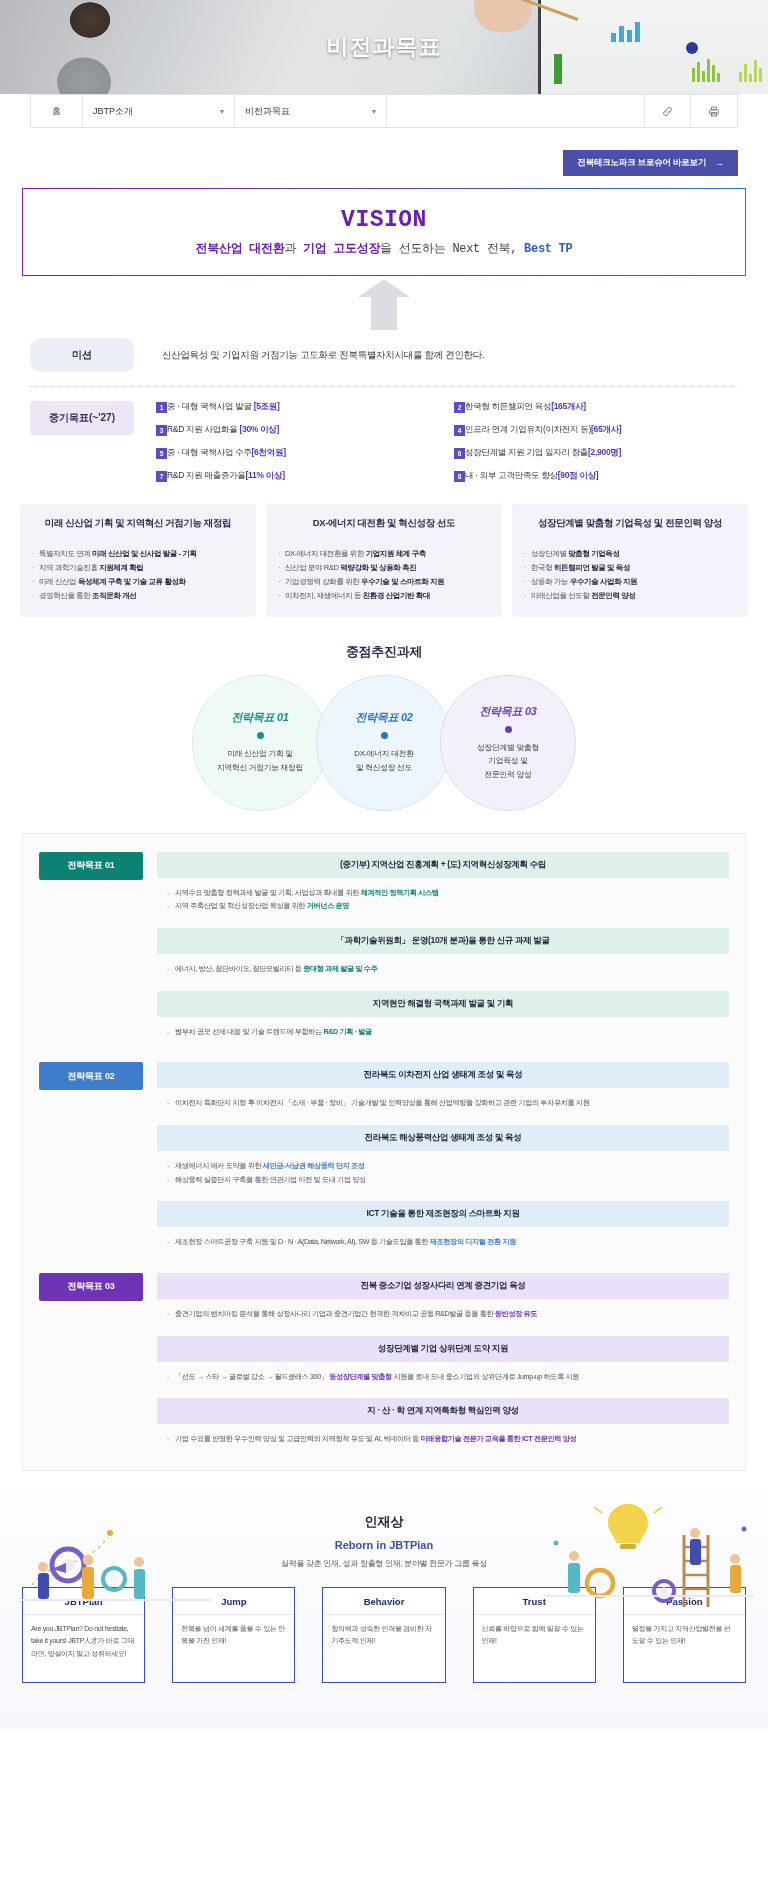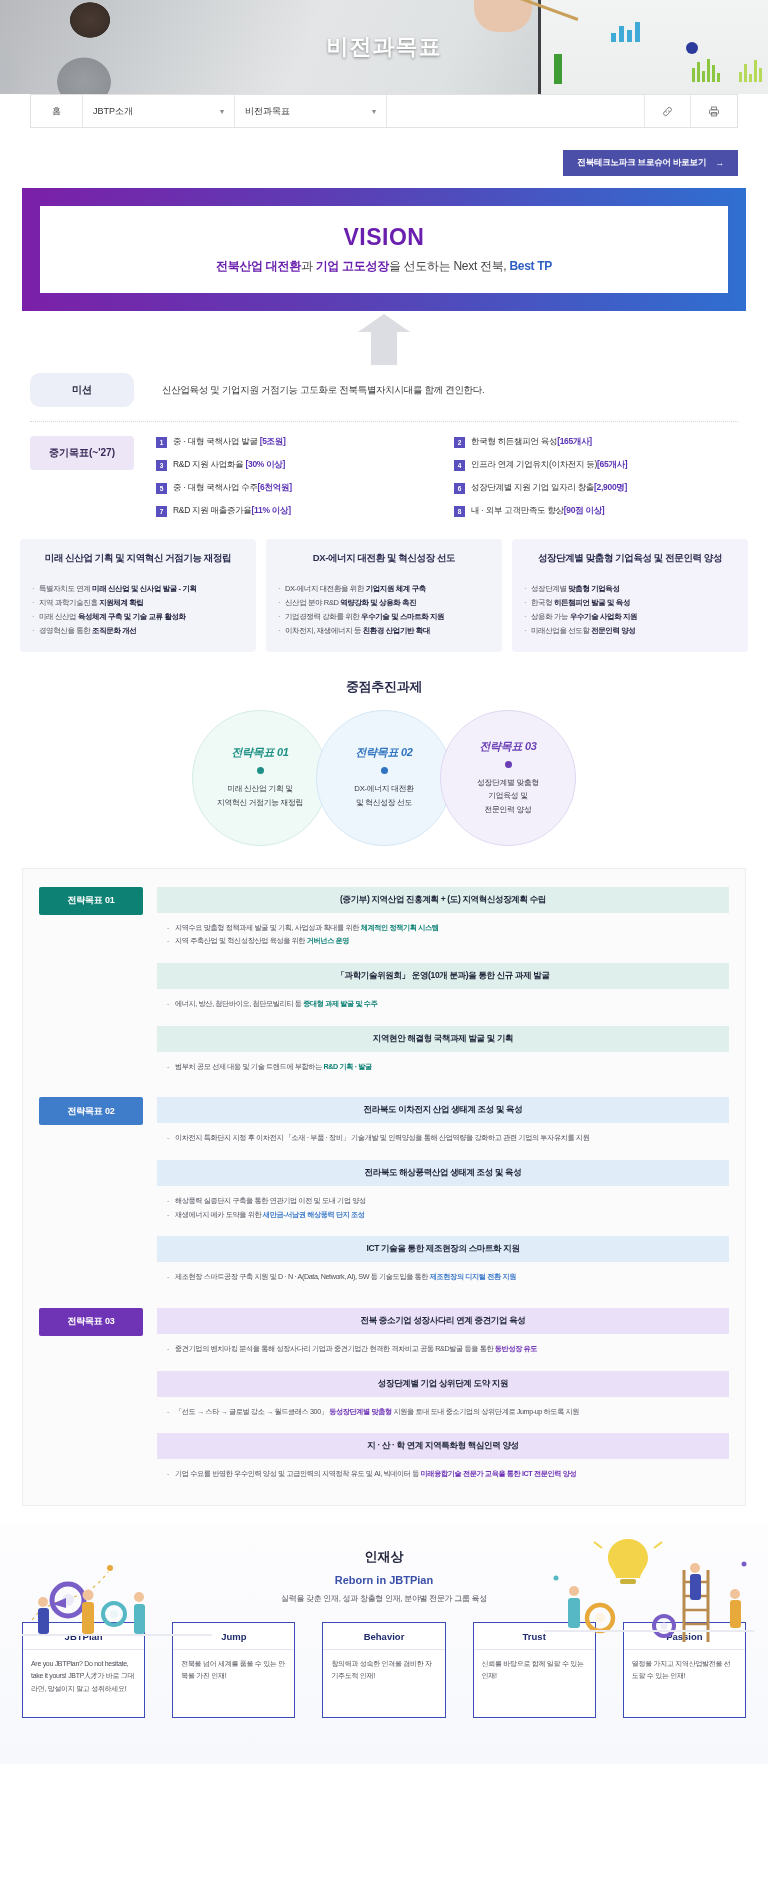--- a/index.html
+++ b/index.html
@@ -85,21 +85,21 @@
   
   .btn-row { padding: 22px 30px 0; display:flex; justify-content:flex-end;margin-left:45px; }
   .brochure-btn {
     background: #4b4fa8; color:#fff; font-size:8.5px; font-weight:bold;
     padding: 7px 14px; display:flex; align-items:center; gap:9px;
     border: none; cursor:pointer; letter-spacing:-.2px;
   }
   .brochure-btn .arr { font-size: 9px; }
 
   
-  .vision-outer { margin: 12px 22px 0; padding: 18px; background: linear-gradient(90deg,#7b20a8 0%,#5b3fb5 45%,#2f6fd0 100%); }
+  .vision-outer { margin: 12px 22px 0; padding: 1px; background: linear-gradient(90deg,#7b20a8 0%,#5b3fb5 45%,#2f6fd0 100%); font-family: Liberation Mono, monospace; }
   .vision-inner { background:#fff; padding: 18px 10px 18px; text-align:center; }
   .vision-title { font-size: 23px; font-weight: bold; color:#6a1fae; letter-spacing:.5px; }
   .vision-sub { margin-top: 7px; font-size: 12px; color:#444; letter-spacing:-.3px; }
   .vision-sub b { color:#6a1fae; font-weight:bold; }
   .vision-sub .blue { color:#2f5fc4; font-weight:bold; }
 
   
   .arrow-up { display:flex; justify-content:center; margin: 20px 0 8px; }
   .arrow-up .shape {
     width: 26px; height: 34px; background:#dcdde2; position:relative;
@@ -124,21 +124,21 @@
     font-size: 9.5px; color:#3a3a3a; letter-spacing:-.3px;
   }
   .dotted { border-top: 1px dotted #d8d8d8; margin: 14px 0 14px; }
 
   
   .goals-row { display:flex; align-items:flex-start; }
   .goals-grid {
     flex:1; display:grid; grid-template-columns: 1fr 1fr;
     column-gap: 14px; row-gap: 11px; padding-left: 22px;
   }
-  .goal-item { display:flex; align-items:flex-start; gap:6px; font-size: 8.5px; color:#333; letter-spacing:-.3px; }
+  .goal-item { display:flex; align-items:flex-start; font-size: 8.5px; color:#333; letter-spacing:-.3px; }
   .goal-num {
     flex:0 0 auto; width:11px; height:11px; background:#5a4fbe; color:#fff;
     font-size:6.5px; font-weight:bold; display:flex; align-items:center; justify-content:center;
     margin-top: 1px;
   }
   .goal-item b { color:#5a33b5; font-weight:bold; }
 
   
   .strategy-row { display:flex; gap: 10px; margin-top: 22px; padding: 0 20px; }
   .strategy-box { flex:1; background:#f3f4fa; border-radius:4px; padding: 13px 12px 14px; }
@@ -436,22 +436,22 @@
     <div class="tg-body">
       <div class="tg-sub">
         <div class="tg-head h2">전라북도 이차전지 산업 생태계 조성 및 육성</div>
         <div class="tg-items">
           <div class="tg-li"><span>이차전지 특화단지 지정 후 이차전지 「소재 · 부품 · 장비」 기술개발 및 인력양성을 통해 산업역량을 강화하고 관련 기업의 투자유치를 지원</span></div>
         </div>
       </div>
       <div class="tg-sub">
         <div class="tg-head h2">전라북도 해상풍력산업 생태계 조성 및 육성</div>
         <div class="tg-items">
+          <div class="tg-li"><span>재생에너지 메카 도약을 위한 </span><span class="hl2">새만금-서남권 해상풍력 단지 조성</span></div>
           <div class="tg-li"><span>해상풍력 실증단지 구축을 통한 연관기업 이전 및 도내 기업 양성</span></div>
-          <div class="tg-li"><span>재생에너지 메카 도약을 위한 </span><span class="hl2">새만금-서남권 해상풍력 단지 조성</span></div>
         </div>
       </div>
       <div class="tg-sub">
         <div class="tg-head h2">ICT 기술을 통한 제조현장의 스마트화 지원</div>
         <div class="tg-items">
           <div class="tg-li"><span>제조현장 스마트공장 구축 지원 및 D · N · A(Data, Network, AI), SW 등 기술도입을 통한 </span><span class="hl2">제조현장의 디지털 전환 지원</span></div>
         </div>
       </div>
     </div>
   </div>

